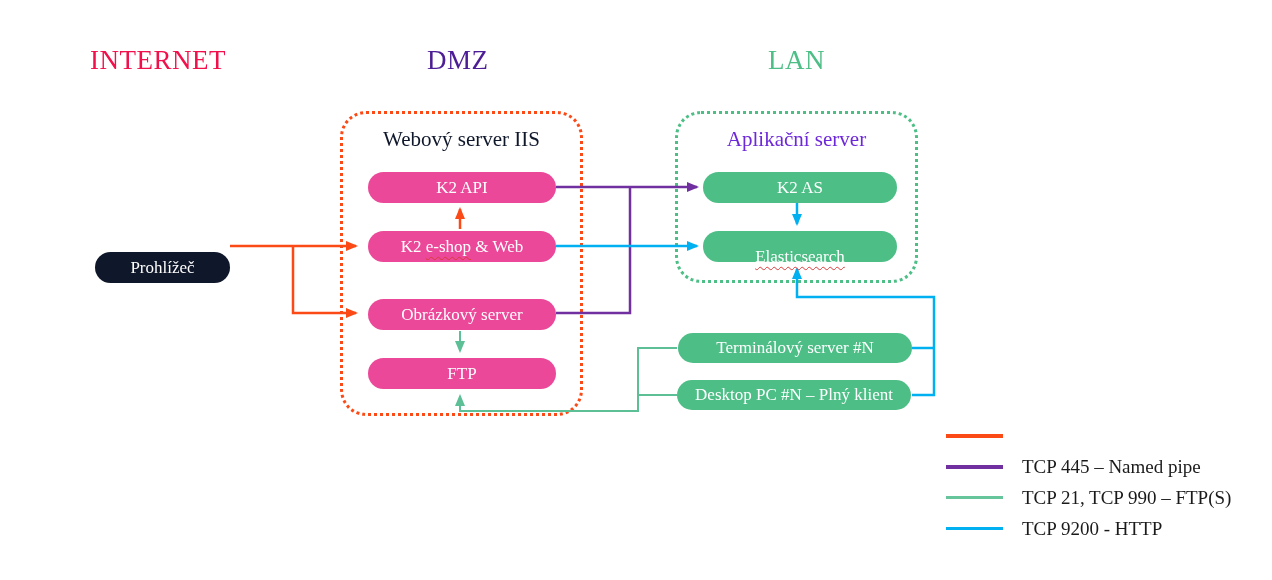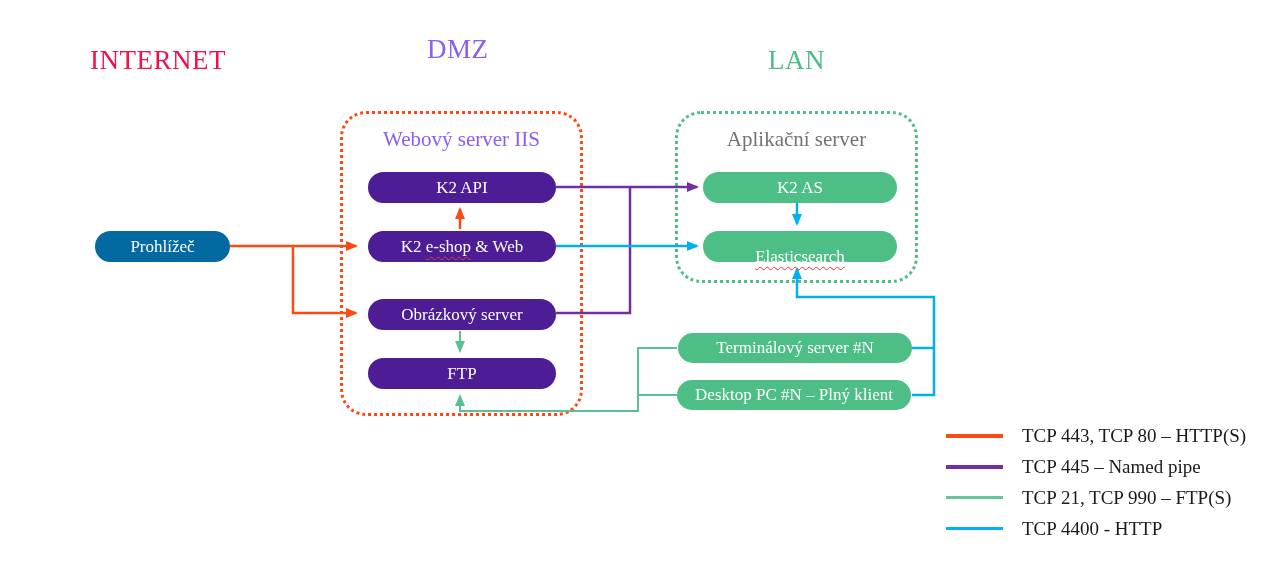--- a/index.html
+++ b/index.html
@@ -4,40 +4,40 @@
 <style>
   html,body{margin:0;padding:0;background:#ffffff;}
   #canvas{
     position:relative;width:1272px;height:580px;background:#ffffff;overflow:hidden;
     font-family:Liberation Serif, serif;
     padding-left:16px;
   }
   
   .zone-heading{position:absolute;font-size:27px;font-weight:400;letter-spacing:0.5px;z-index:3;}
   .h-internet{left:90px;top:45px;color:#F2104C;}
-  .h-dmz{left:427px;top:34px;color:#8b5cf6;}
+  .h-dmz{left:427px;top:45px;color:#4c1d95;}
   .h-lan{left:768px;top:45px;color:#4DBE86;}
   
   .group-box{position:absolute;border-radius:26px;z-index:0;box-sizing:border-box;}
   .dmz-box{left:340px;top:111px;width:243px;height:305px;border:3px dotted #FB4A16;}
   .lan-box{left:675px;top:111px;width:243px;height:172px;border:3px dotted #4DBE86;}
   .group-title{margin-top:13px;text-align:center;font-size:21px;}
-  .dmz-box .group-title{color:#8b5cf6;}
-  .lan-box .group-title{color:#737373;}
+  .dmz-box .group-title{color:#0f172a;}
+  .lan-box .group-title{color:#6d28d9;}
   
   svg.connectors{position:absolute;left:0;top:0;z-index:1;}
   
   .pill{
     position:absolute;height:31px;border-radius:16px;color:#ffffff;
     display:flex;align-items:center;justify-content:center;
     font-size:17px;z-index:2;white-space:nowrap;
   }
-  .pill.orange{background:#4c1d95;}
+  .pill.orange{background:#ec4899;}
   .pill.green{background:#4DBE86;}
-  .pill.pink{background:#0369a1;}
+  .pill.pink{background:#0f172a;margin-top:21px;}
   .n-prohlizec{left:95px;top:231px;width:135px;}
   .n-k2api{left:368px;top:172px;width:188px;}
   .n-eshop{left:368px;top:231px;width:188px;}
   .n-obrazkovy{left:368px;top:299px;width:188px;}
   .n-ftp{left:368px;top:358px;width:188px;}
   .n-k2as{left:703px;top:172px;width:194px;}
   .n-elastic{left:703px;top:231px;width:194px;}
   .n-terminal{left:678px;top:333px;width:234px;height:30px;}
   .n-desktop{left:677px;top:380px;width:234px;height:30px;}
   
@@ -134,29 +134,28 @@
     <span>Terminálový server #N</span>
   </div>
 
   <div class="pill green n-desktop">
     <span>Desktop PC #N – Plný klient</span>
   </div>
 
   <div class="legend">
     <div class="legend-row">
       <div class="legend-swatch sw-orange"></div>
-      <div class="legend-label">TCP 443, TCP 80 – HTTP(S)</div>
     </div>
     <div class="legend-row">
       <div class="legend-swatch sw-purple"></div>
       <div class="legend-label">TCP 445 – Named pipe</div>
     </div>
     <div class="legend-row">
       <div class="legend-swatch sw-green"></div>
       <div class="legend-label">TCP 21, TCP 990 – FTP(S)</div>
     </div>
     <div class="legend-row">
       <div class="legend-swatch sw-cyan"></div>
-      <div class="legend-label">TCP 4400 - HTTP</div>
+      <div class="legend-label">TCP 9200 - HTTP</div>
     </div>
   </div>
 
 </div>
 
 </body></html>

